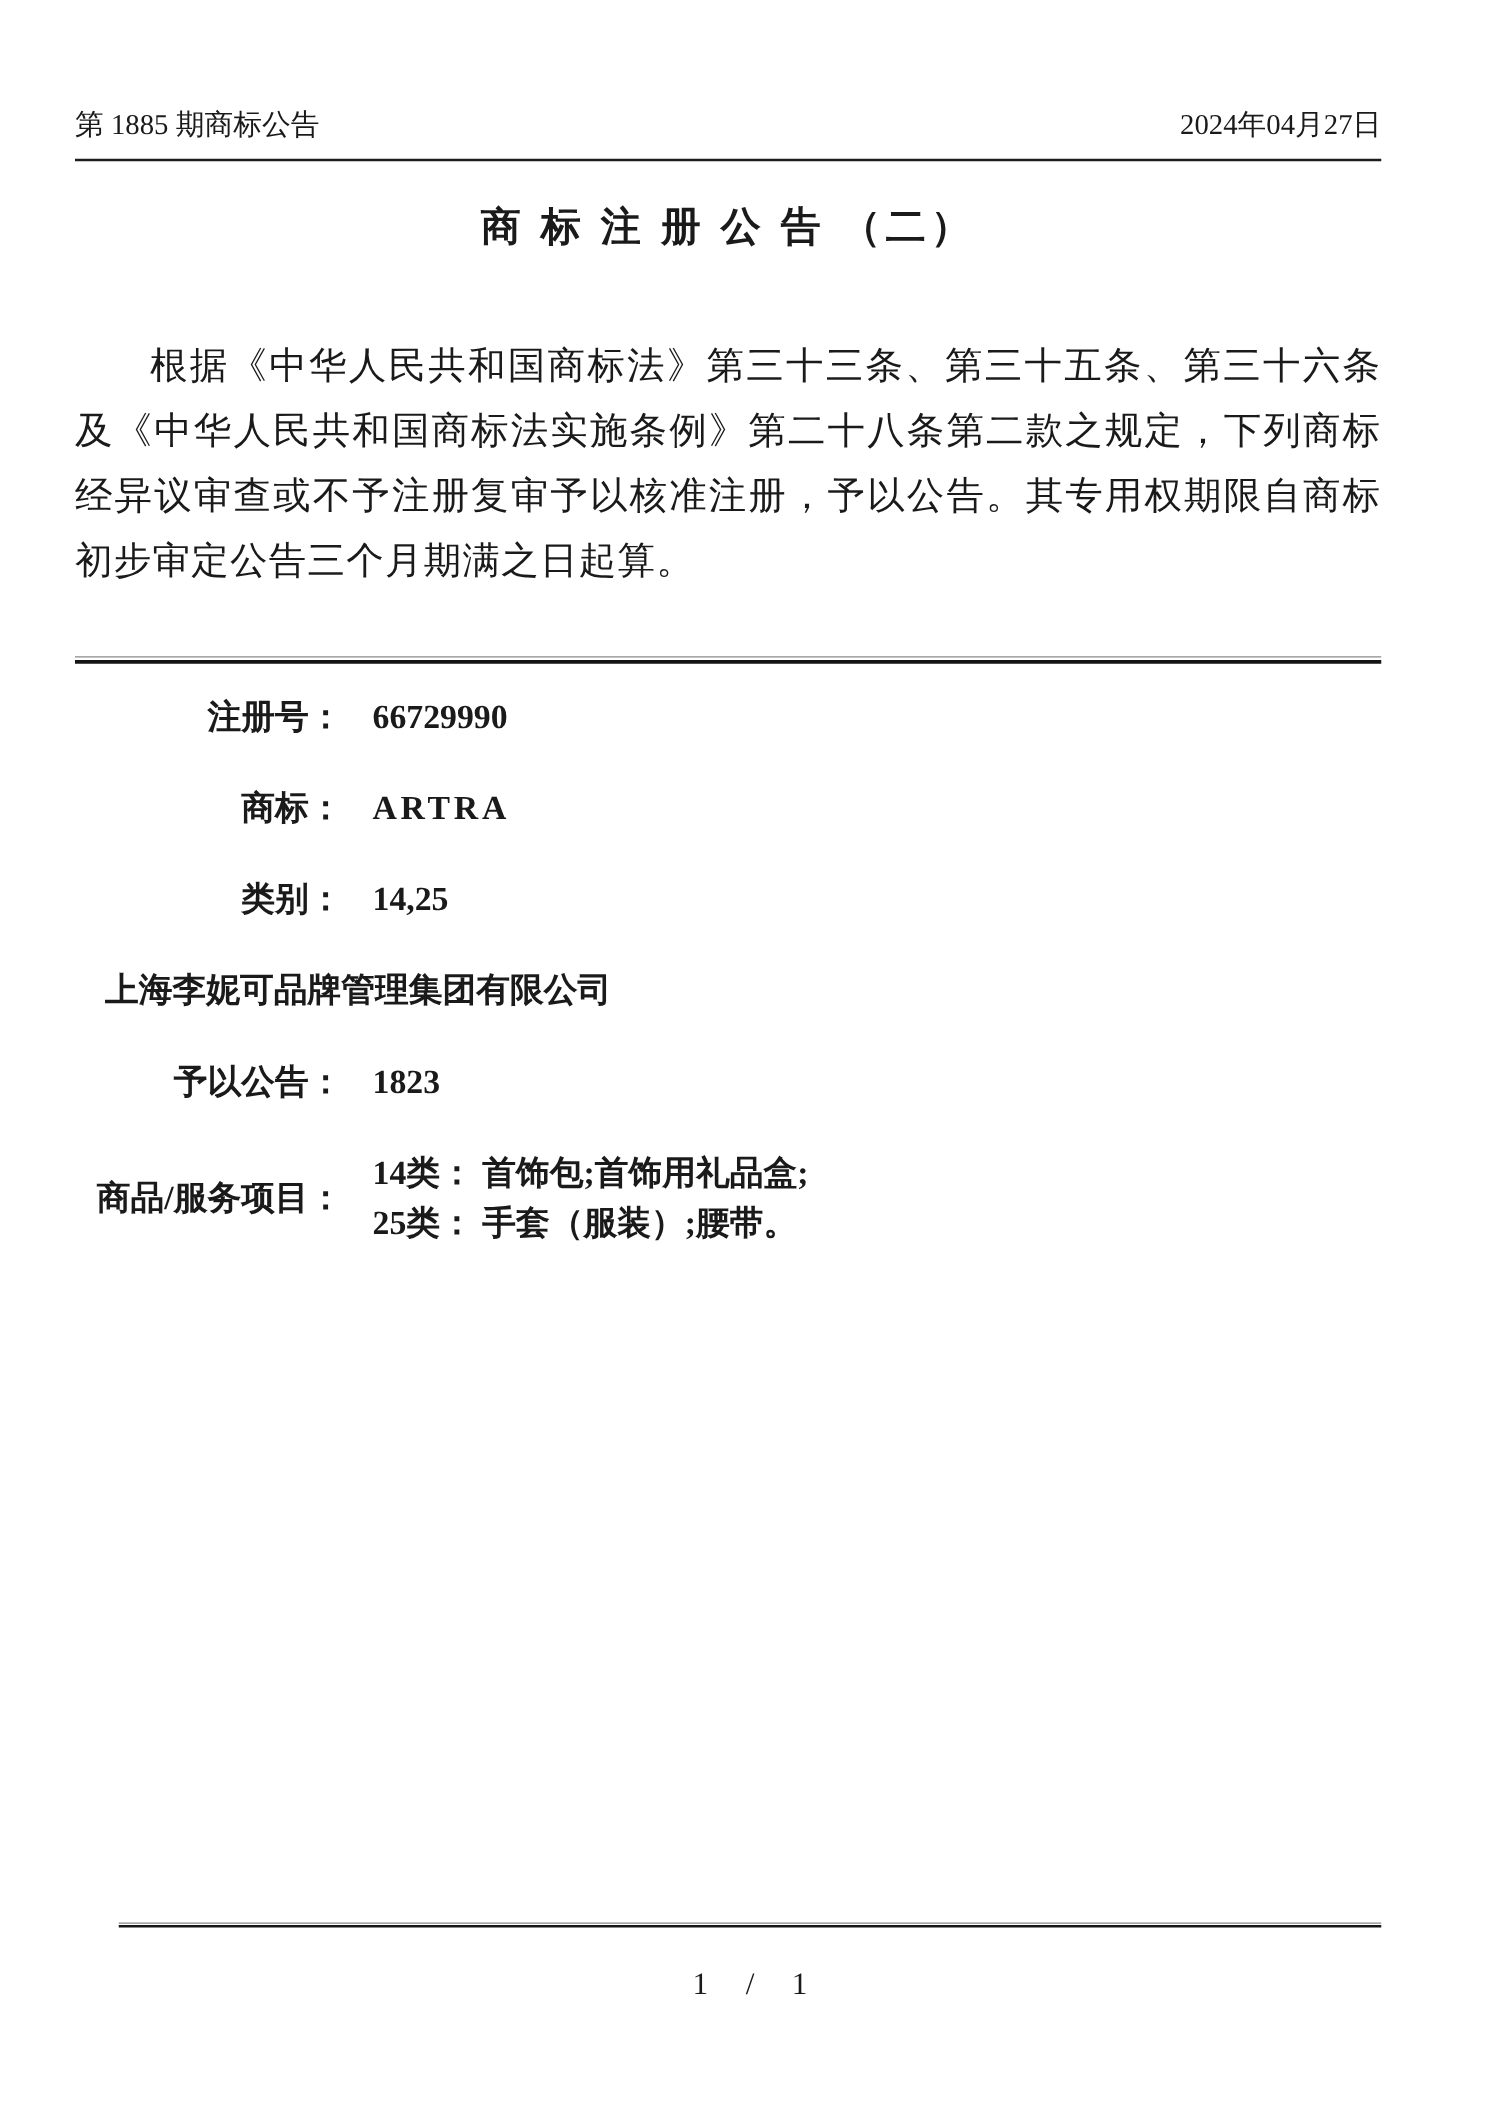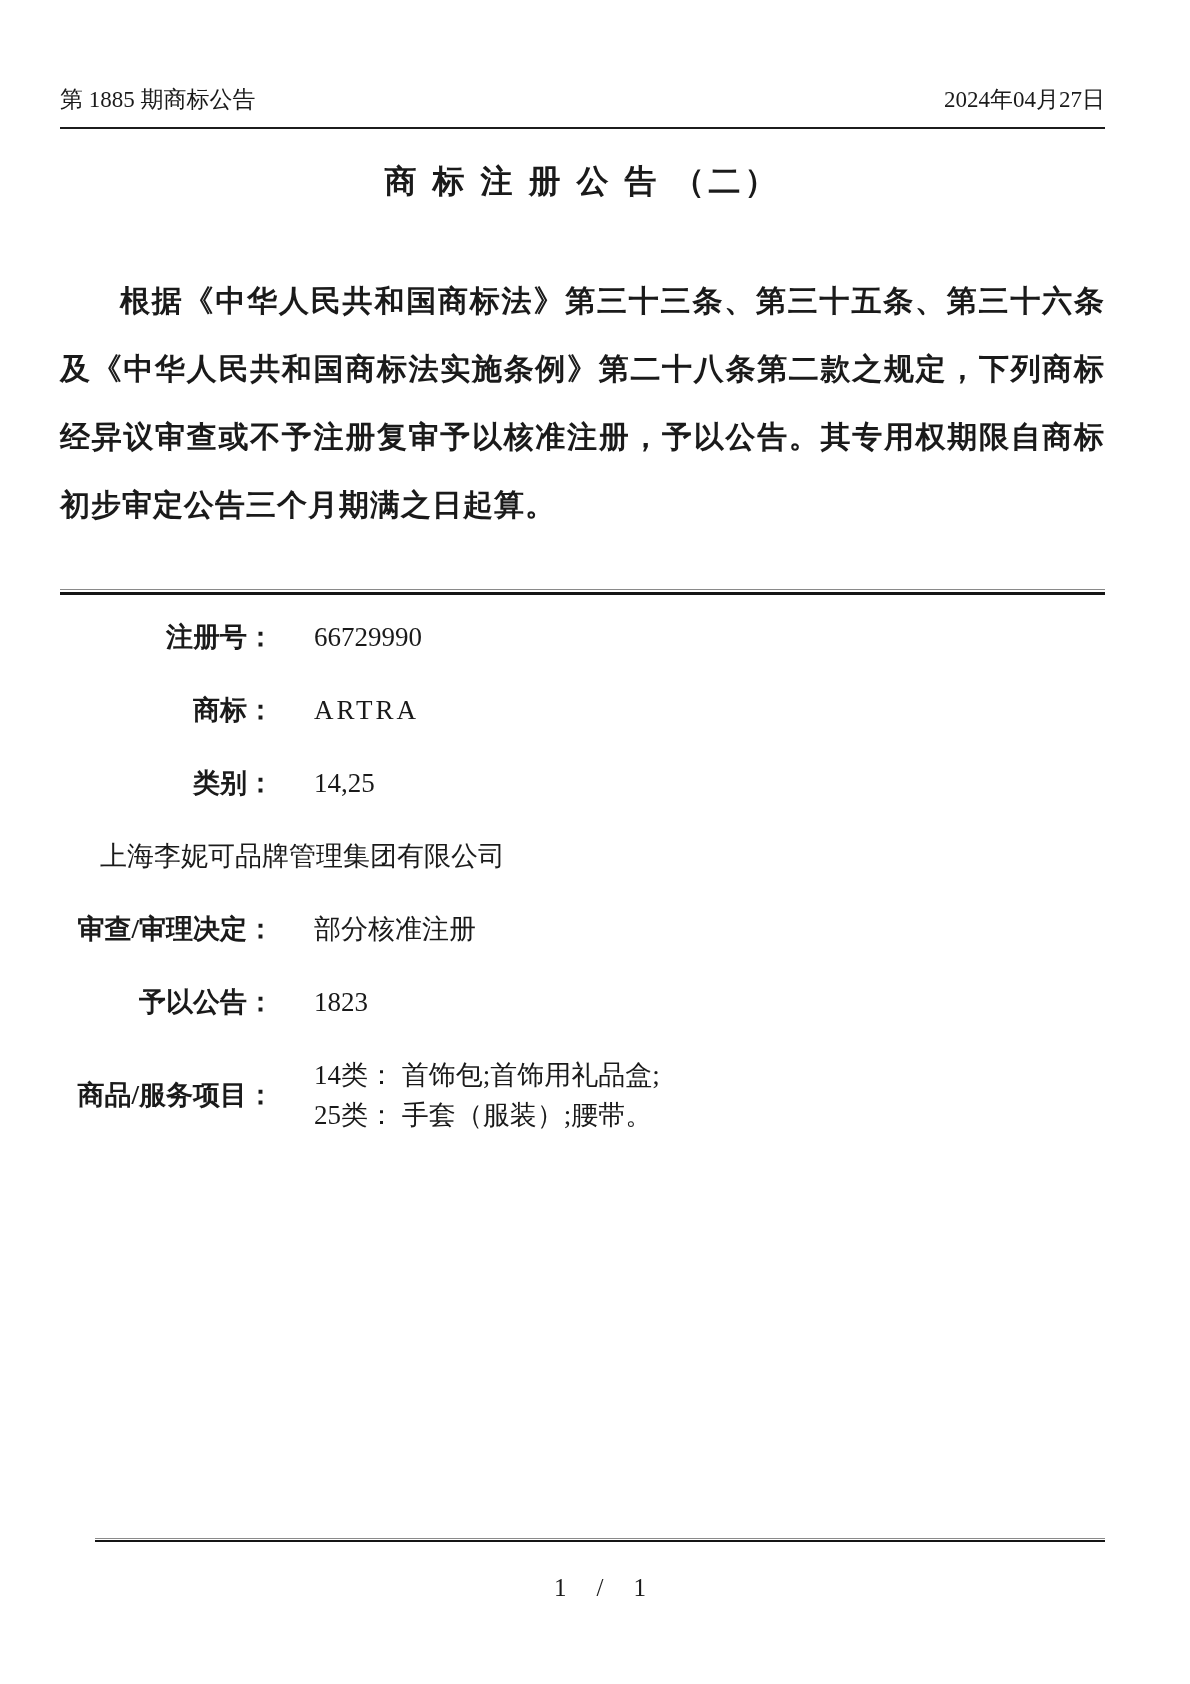--- a/index.html
+++ b/index.html
@@ -36,22 +36,22 @@
     text-align: center;
     font-size: 32px;
     font-weight: bold;
     letter-spacing: 4px;
     line-height: 56px;
   }
   
   .intro {
     margin: 58px 0 0 0;
     font-size: 30px;
-    font-weight: bold;
-    line-height: 68px;
+    font-weight: normal;
+    line-height: 52px;
     text-indent: 2em;
     text-align: justify;
     letter-spacing: 1px;
   }
   
   .divider {
     margin-top: 50px;
     height: 2px;
     border-top: 1px solid #8a8a8a;
     border-bottom: 3px solid #151515;
@@ -68,21 +68,22 @@
     line-height: 40px;
   }
   .field-label {
     width: 214px;
     flex-shrink: 0;
     text-align: right;
     font-weight: bold;
     white-space: nowrap;
   }
   .field-value {
-    margin-left: 40px;
+    margin-left: 24px;
+    font-weight: bold;
   }
   .field-value .line {
     display: block;
   }
   .brand-value {
     letter-spacing: 3px;
   }
   
   .footer {
     position: absolute;
@@ -134,24 +135,20 @@
 
     <div class="field-row">
       <span class="field-label">类别：</span>
       <span class="field-value">14,25</span>
     </div>
 
     <div class="field-row">
       <span class="field-value">上海李妮可品牌管理集团有限公司</span>
     </div>
 
-    <div class="field-row">
-      <span class="field-label">审查/审理决定：</span>
-      <span class="field-value">部分核准注册</span>
-    </div>
 
     <div class="field-row">
       <span class="field-label">予以公告：</span>
       <span class="field-value">1823</span>
     </div>
 
     <div class="field-row">
       <span class="field-label">商品/服务项目：</span>
       <span class="field-value">
         <span class="line">14类： 首饰包;首饰用礼品盒;</span>

